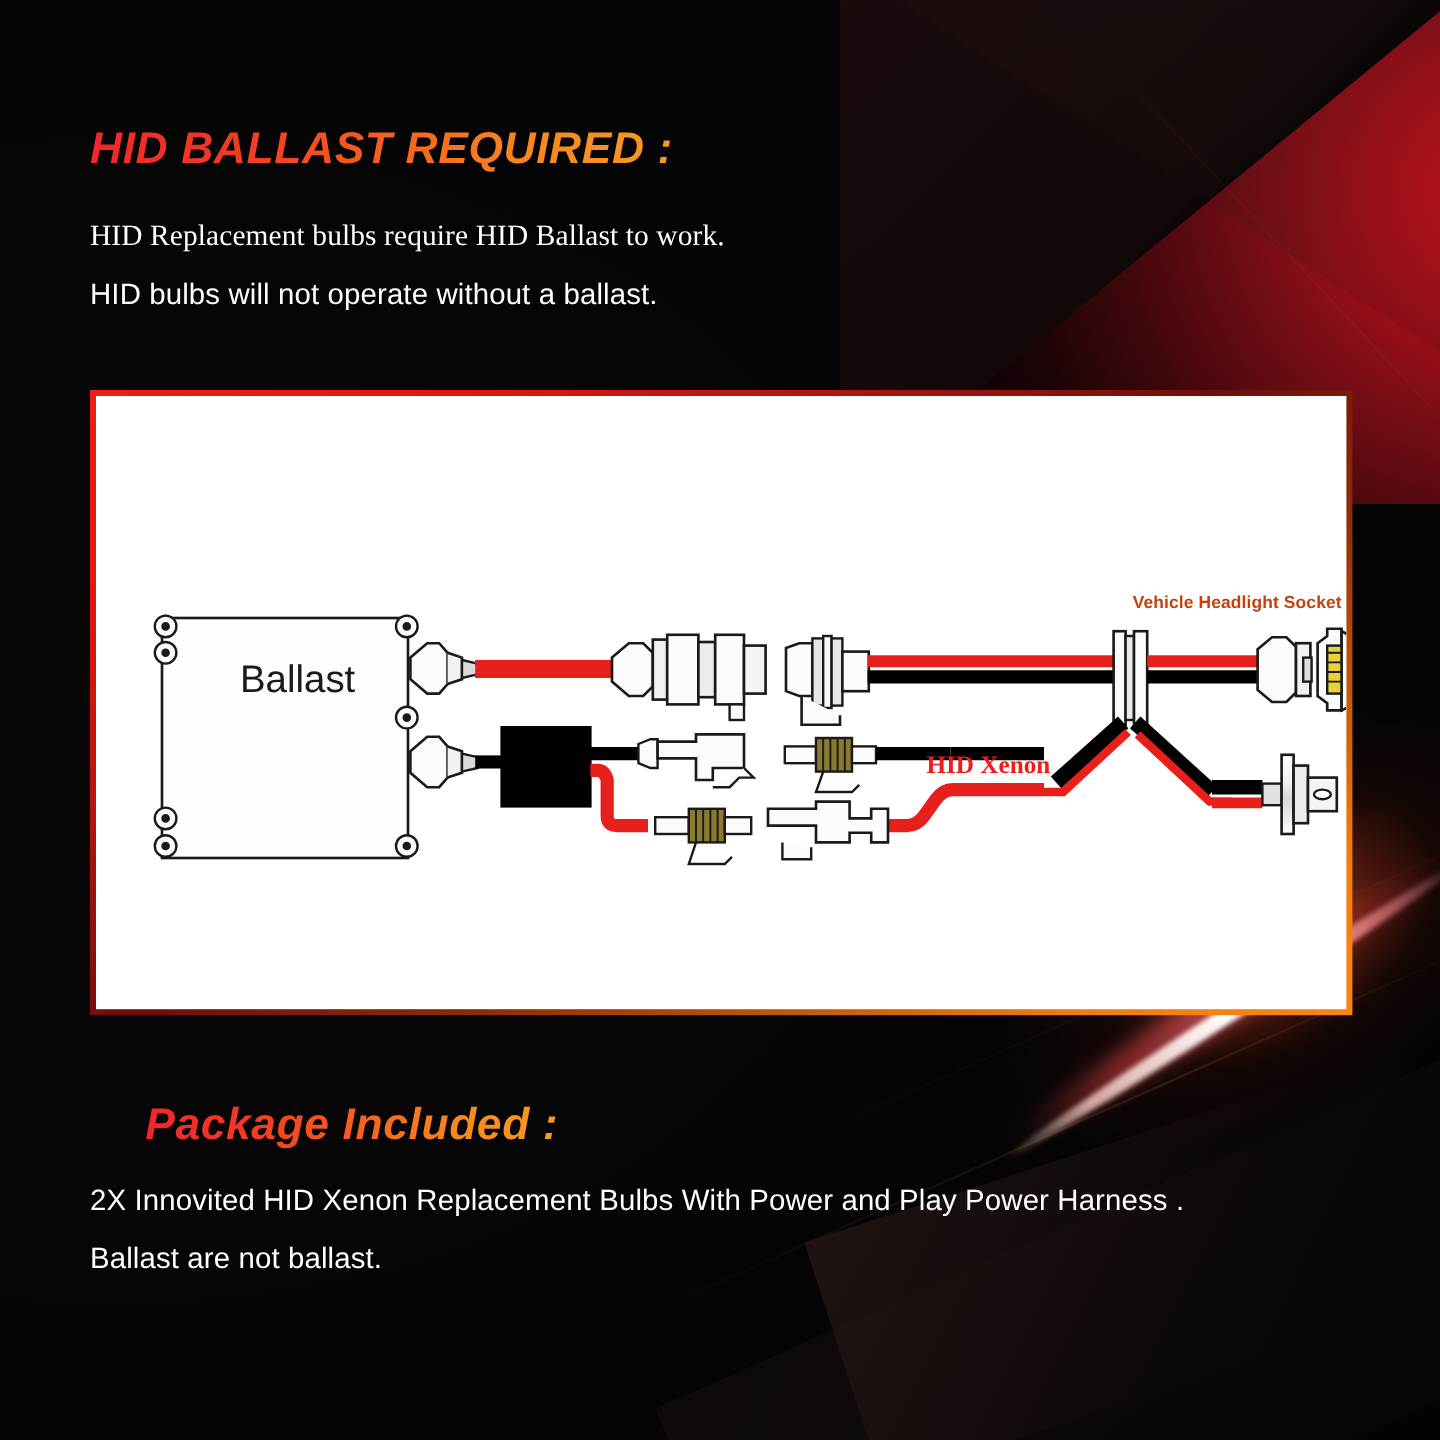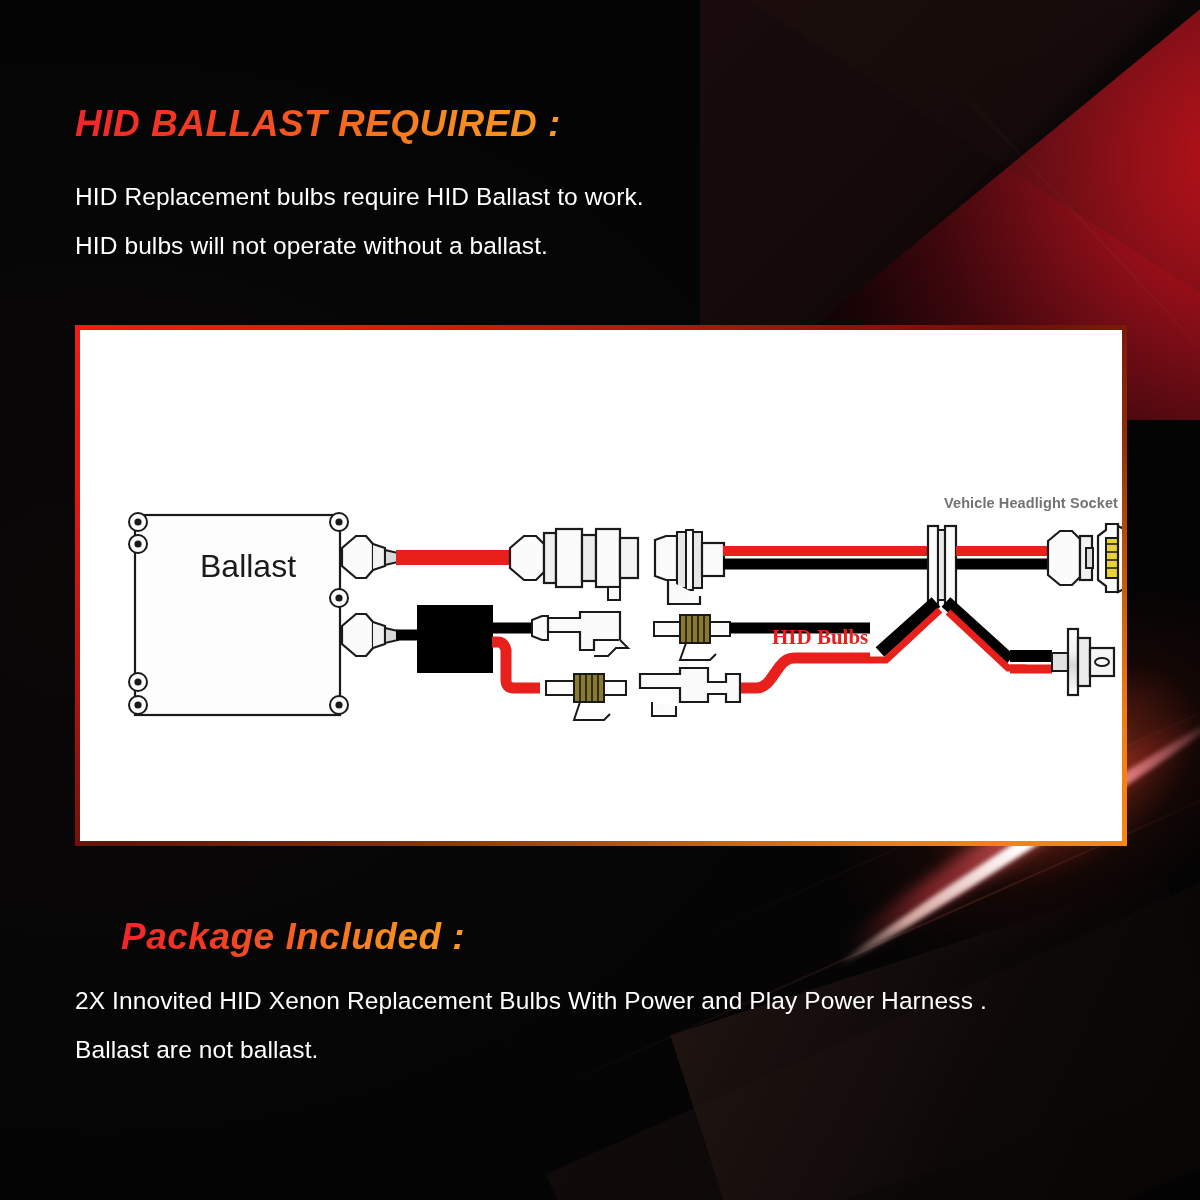--- a/index.html
+++ b/index.html
@@ -108,21 +108,21 @@
   #heading-1 { position:absolute; left:75px; top:103px; font-size:37px; }
   #heading-2 { position:absolute; left:78px; top:916px; font-size:37px;margin-left:43px; }
 
   .body-line{
     color:#ffffff;
     font-size:24.5px;
     font-weight:400;
     letter-spacing:.1px;
     white-space:nowrap;
   }
-  #line-1 { position:absolute; left:75px; top:183px; }
+  #line-1 { position:absolute; left:75px; top:183px;font-family:Liberation Serif, serif; }
   #line-2 { position:absolute; left:75px; top:232px; }
   #line-3 { position:absolute; left:75px; top:987px; }
   #line-4 { position:absolute; left:75px; top:1036px; }
 
   
   #diagram-frame{
     position:absolute;
     left:75px; top:325px;
     width:1052px; height:521px;
     padding:5px;
@@ -139,21 +139,21 @@
   #diagram-svg{ position:absolute; left:0; top:0; width:100%; height:100%; }
 
   .diag-label{
     position:absolute;
     font-weight:bold;
     white-space:nowrap;
   }
   #label-socket{
     left:864px; top:165px;
     font-size:14.5px;
-    color:#737373;
+    color:#c2410c;
     letter-spacing:.1px;
   }
   #label-hid-bulbs{
     left:692px; top:295px;
     font-size:21px;
     color:#ee1c1c;
     font-family:"Liberation Serif", serif;
     font-weight:bold;
   }
   #label-ballast{
@@ -346,21 +346,21 @@
             <path d="M1018 206 L1026 200 L1026 194 L1038 194 L1038 262 L1026 262 L1026 256 L1018 250 Z" fill="#fbfbfb" stroke="#1a1a1a" stroke-width="2.2"></path>
             <rect x="1026" y="208" width="14" height="40" fill="#e8d13a" stroke="#1a1a1a" stroke-width="2"></rect>
             <path d="M1026 214 L1040 214 M1026 222 L1040 222 M1026 230 L1040 230 M1026 238 L1040 238" stroke="#1a1a1a" stroke-width="1.6"></path>
             <path d="M1038 196 L1050 202 L1050 256 L1038 262 Z" fill="#fbfbfb" stroke="#1a1a1a" stroke-width="2.2"></path>
           </g>
         </g>
       </svg>
 
       <div id="label-ballast" class="diag-label">Ballast</div>
       <div id="label-socket" class="diag-label">Vehicle Headlight Socket</div>
-      <div id="label-hid-bulbs" class="diag-label">HID Bulbs</div>
+      <div id="label-hid-bulbs" class="diag-label">HID Xenon</div>
     </div>
   </div>
 
   <div id="heading-2" class="heading-wrap">
     <span class="heading">Package Included :</span>
   </div>
 
   <div id="line-3" class="body-line">2X Innovited HID Xenon Replacement Bulbs With Power and Play Power Harness .</div>
   <div id="line-4" class="body-line">Ballast are not ballast.</div>
 

